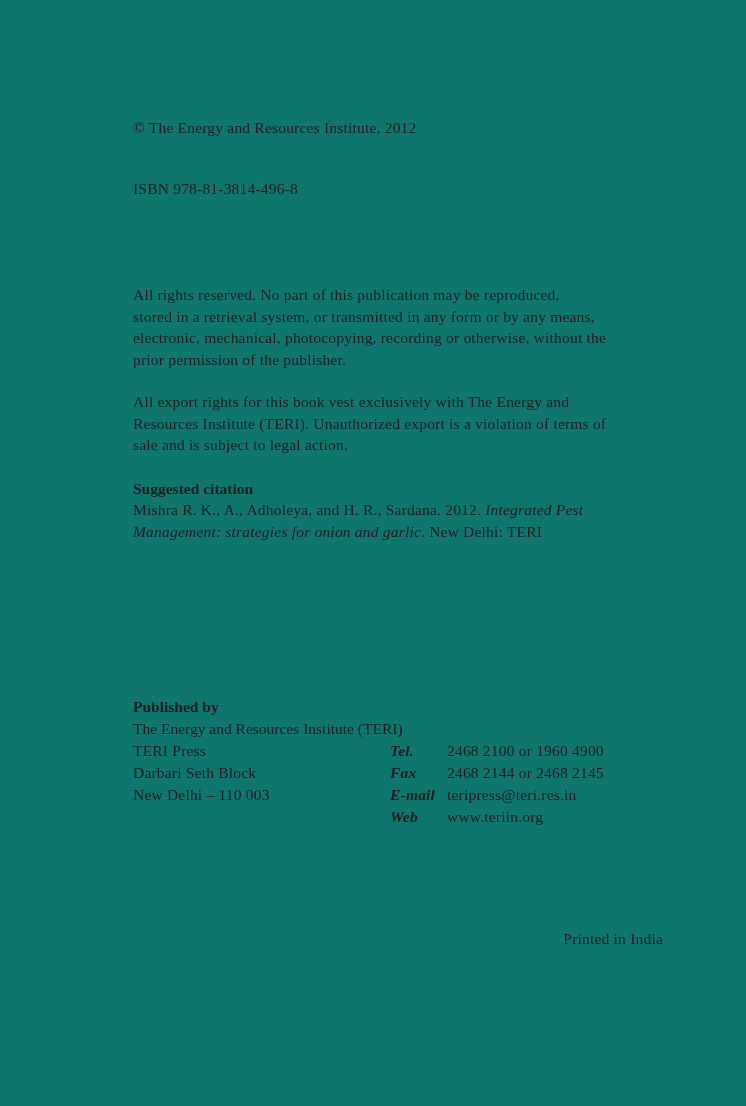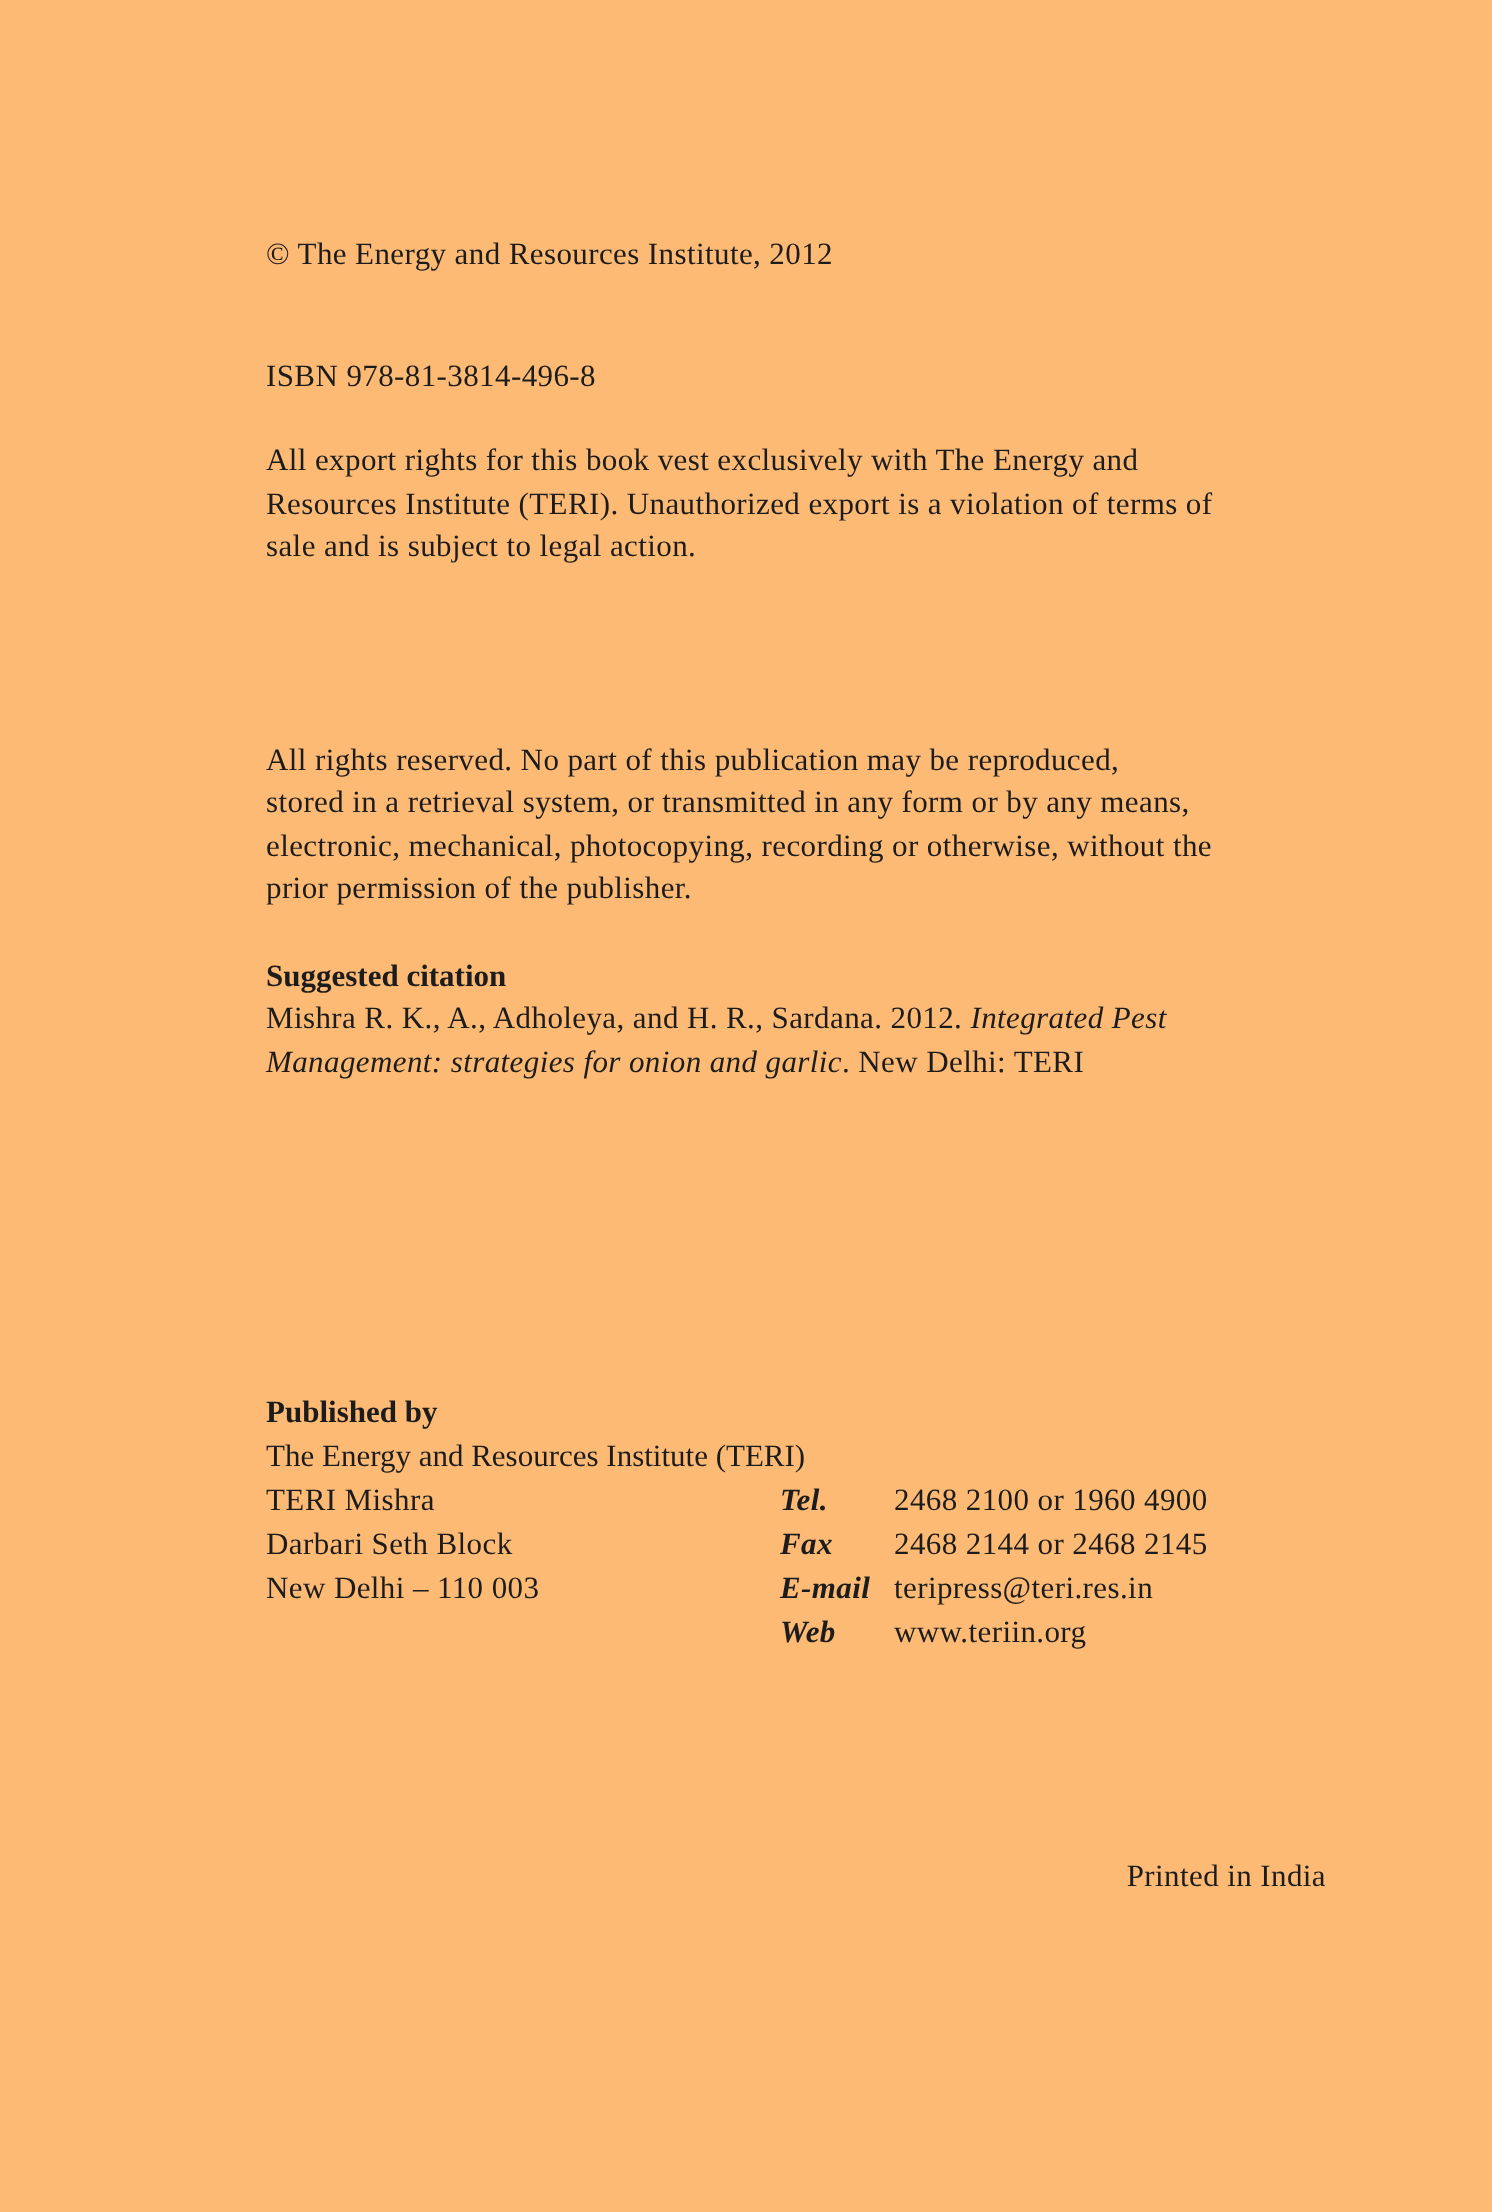--- a/index.html
+++ b/index.html
@@ -5,21 +5,21 @@
   html, body {
     margin: 0;
     padding: 0;
     background: #e9e9e9;
   }
   .page {
     position: relative;
     width: 746px;
     height: 1106px;
     margin: 0 auto;
-    background: #fdba74;
+    background: #0f766e;
     font-family: "Liberation Serif", "DejaVu Serif", serif;
     color: #1c1c1c;
     overflow: hidden;
   }
   .content {
     position: absolute;
     left: 133px;
     top: 0;
     width: 530px;
   }
@@ -93,43 +93,43 @@
 </head>
 <body>
 
 <div class="page">
   <div class="content">
 
     <div class="line copyright-line">© The Energy and Resources Institute, 2012</div>
 
     <div class="line isbn-line">ISBN 978-81-3814-496-8</div>
 
-    <div class="para export-para">All export rights for this book vest exclusively with The Energy and
-Resources Institute (TERI). Unauthorized export is a violation of terms of
-sale and is subject to legal action.</div>
-
     <div class="para rights-para">All rights reserved. No part of this publication may be reproduced,
 stored in a retrieval system, or transmitted in any form or by any means,
 electronic, mechanical, photocopying, recording or otherwise, without the
 prior permission of the publisher.</div>
+
+    <div class="para export-para">All export rights for this book vest exclusively with The Energy and
+Resources Institute (TERI). Unauthorized export is a violation of terms of
+sale and is subject to legal action.</div>
 
     <div class="citation-heading">Suggested citation</div>
 
     <div class="line citation-para">
       <span>Mishra R. K., A., Adholeya, and H. R., Sardana. 2012. </span><span class="italic">Integrated Pest Management: strategies for onion and garlic</span><span>. New Delhi: TERI</span>
     </div>
 
     <div class="publishedby-heading">Published by</div>
 
     <div class="publisher-name">The Energy and Resources Institute (TERI)</div>
 
     <table class="contact-table">
       <tbody>
         <tr>
-          <td class="addr">TERI Mishra</td>
+          <td class="addr">TERI Press</td>
           <td class="lbl">Tel.</td>
           <td class="val">2468 2100 or 1960 4900</td>
         </tr>
         <tr>
           <td class="addr">Darbari Seth Block</td>
           <td class="lbl">Fax</td>
           <td class="val">2468 2144 or 2468 2145</td>
         </tr>
         <tr>
           <td class="addr">New Delhi – 110 003</td>

